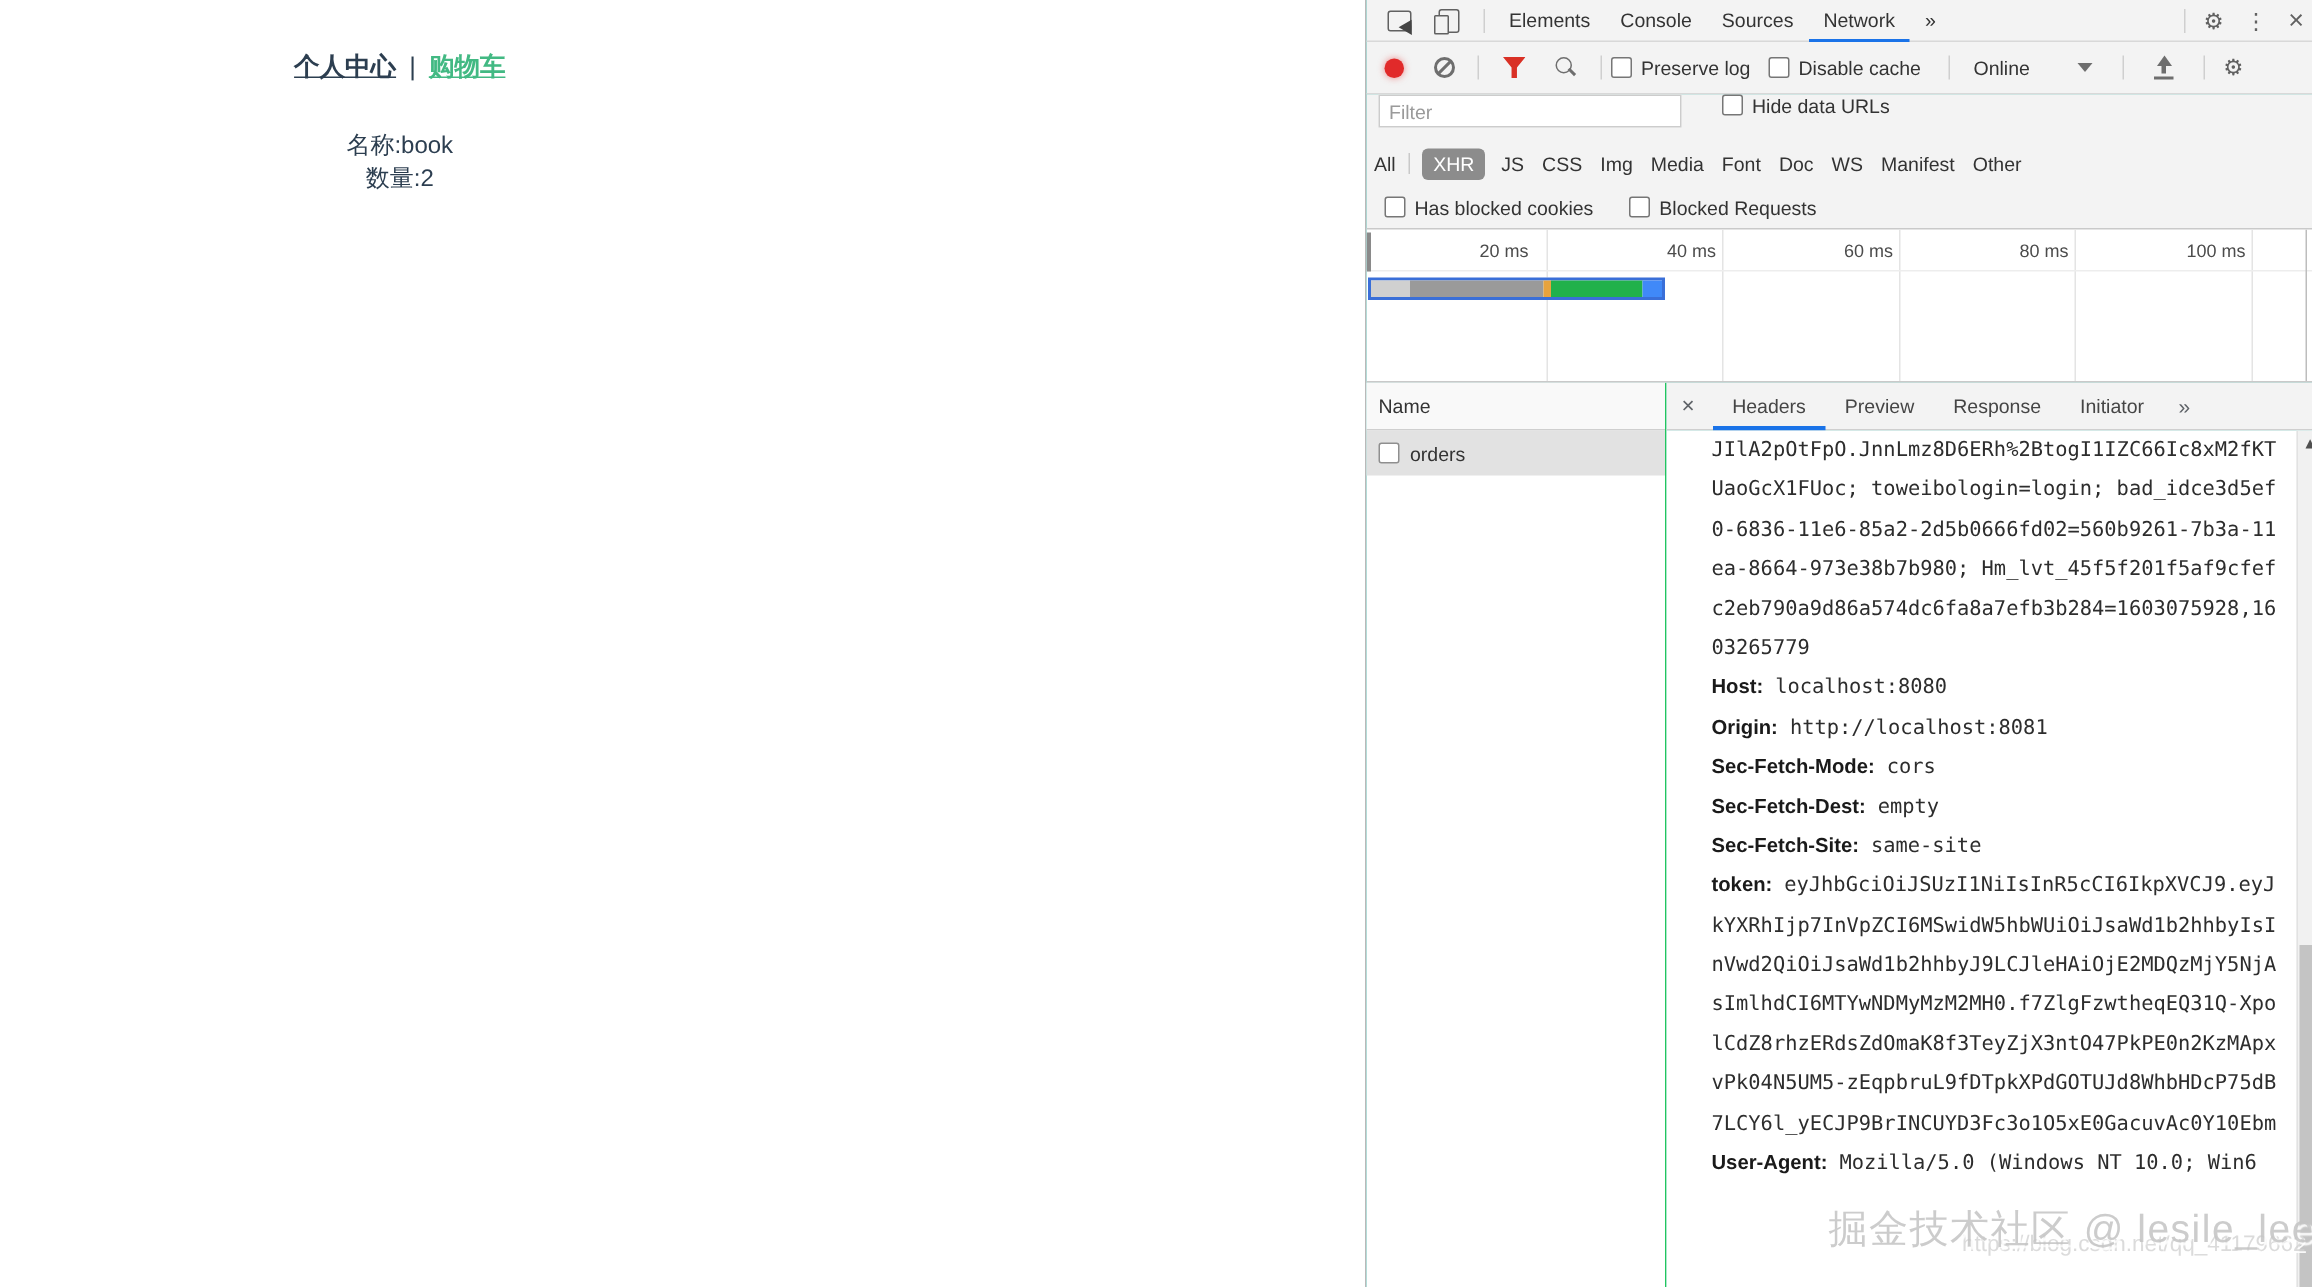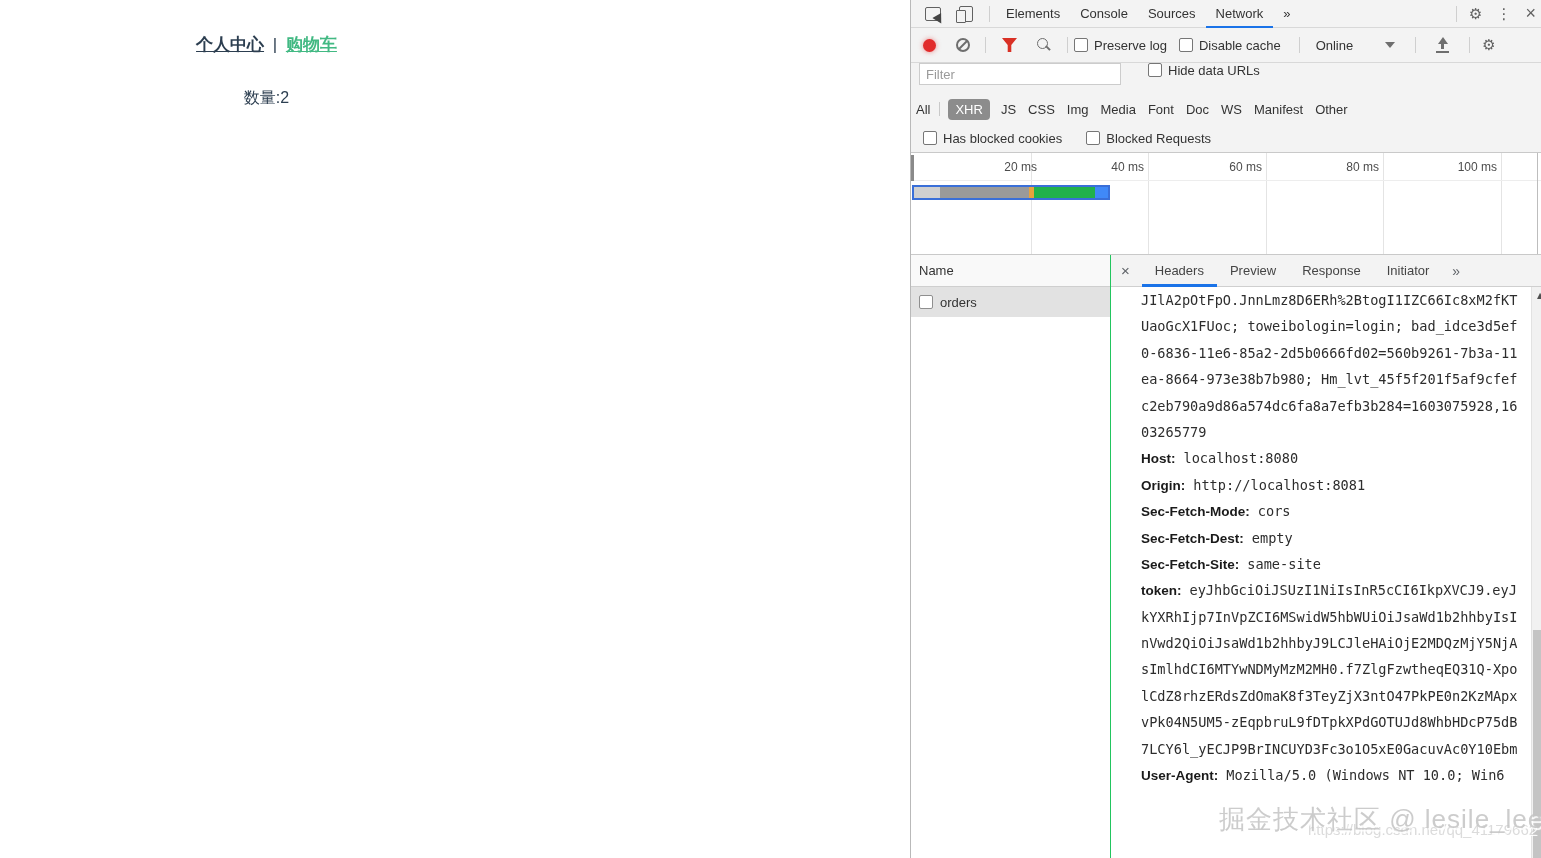--- a/index.html
+++ b/index.html
@@ -117,20 +117,21 @@
 </head>
 <body>
 
 <div class="page">
   <div class="page-nav">
     <a class="link-dark">个人中心</a>
     <span class="nav-sep">|</span>
     <a class="link-green">购物车</a>
   </div>
   <div class="item-info">
+    <div>名称:book</div>
     <div>数量:2</div>
   </div>
 </div>
 
 <div class="devtools">
 
   <div class="tabbar bar-bg">
     <span class="ico-inspect"></span>
     <span class="ico-device"></span>
     <span class="vsep"></span>
@@ -198,21 +199,21 @@
     <span class="cklabel">Blocked Requests</span>
   </div>
 
   <div class="timeline">
     <div class="grid" style="left:120px"></div>
     <div class="grid" style="left:237px"></div>
     <div class="grid" style="left:355px"></div>
     <div class="grid" style="left:472px"></div>
     <div class="grid" style="left:590px"></div>
     <div class="ruler-line"></div>
-    <span class="tick" style="left:56px">20 ms</span>
+    <span class="tick" style="left:38px">20 ms</span>
     <span class="tick" style="left:163px">40 ms</span>
     <span class="tick" style="left:281px">60 ms</span>
     <span class="tick" style="left:398px">80 ms</span>
     <span class="tick" style="left:516px">100 ms</span>
     <div class="tl-handle"></div>
     <div class="tl-right-edge" style="left:626px"></div>
     <div class="wf-bar">
       <div class="wf-seg seg-0" style="background: rgb(208, 208, 208);"></div>
       <div class="wf-seg seg-1" style="background: rgb(154, 154, 154);"></div>
       <div class="wf-seg seg-2" style="background: rgb(232, 163, 61);"></div>

